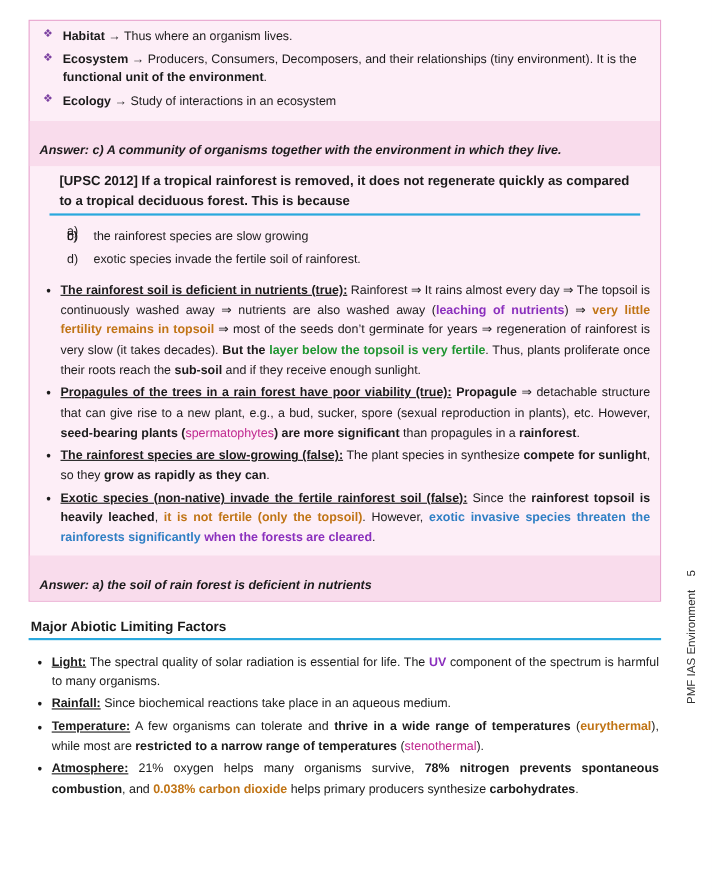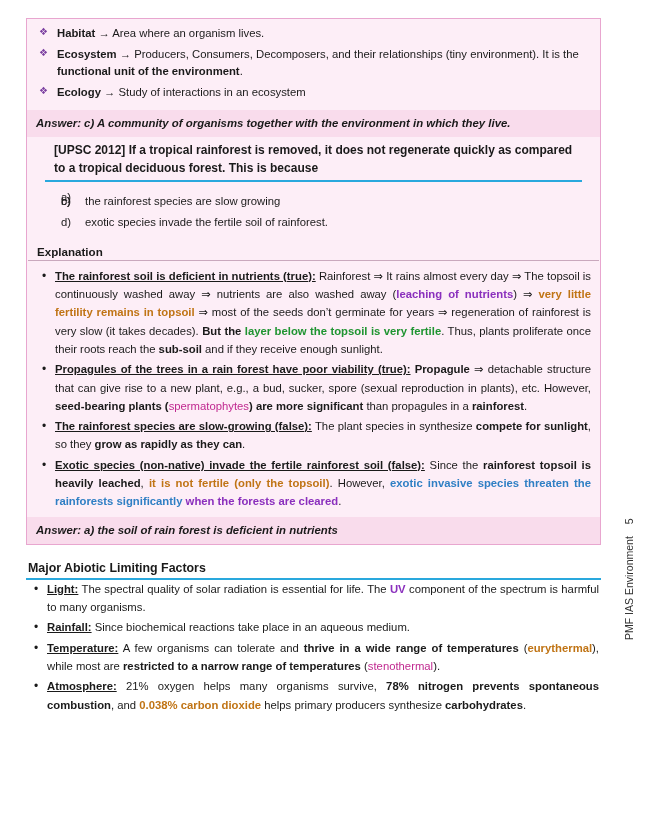--- a/index.html
+++ b/index.html
@@ -70,21 +70,21 @@
     line-height: 1.5;
     color: #1a1a1a;
   }
 
   
   .answer {
     background: #f9dcec;
     font-style: italic;
     font-weight: bold;
     font-size: 11.4px;
-    padding: 5px 9px 5px 9px;
+    padding: 19px 9px 5px 9px;
     line-height: 1.5;
   }
 
   .qstem {
     font-weight: bold;
     font-size: 12px;
     line-height: 1.45;
     padding: 5px 9px 3px 9px;
     border-bottom: 2px solid #29a8dd;
     margin: 0 18px;
@@ -115,21 +115,21 @@
   }
 
   .exp-body { padding: 0 9px 4px 9px; }
 
   
   .sec-head {
     font-weight: bold;
     font-size: 12.4px;
     border-bottom: 2px solid #29a8dd;
     padding: 3px 2px 3px 2px;
-    margin: 13px 0 0 0;
+    margin: 13px 0 11px 0;
   }
 
   .outer-list { padding: 0 2px 0 2px; }
 
   
   b, strong { font-weight: bold; }
   .u { text-decoration: underline; font-weight: bold; }
   .violet { color: #8a2fbd; font-weight: bold; }
   .orange { color: #c07415; font-weight: bold; }
   .green  { color: #1f9431; font-weight: bold; }
@@ -156,21 +156,21 @@
 <div class="page">
 
   <div class="qbox">
 
     <div class="qbox-inner">
       <ul class="dia">
         <li>
           <span class="mk">❖</span>
           <b>Habitat</b>
           <span>→</span>
-          <span>Area where an organism lives.</span>
+          <span>Thus where an organism lives.</span>
         </li>
         <li>
           <span class="mk">❖</span>
           <b>Ecosystem</b>
           <span>→</span>
           <span>Producers, Consumers, Decomposers, and their relationships (tiny environment). It is the </span><b>functional unit of the environment</b><span>.</span>
         </li>
         <li>
           <span class="mk">❖</span>
           <b>Ecology</b>
@@ -194,21 +194,20 @@
       <li>
         <span class="lbl">c)</span>
         <span>the rainforest species are slow growing</span>
       </li>
       <li>
         <span class="lbl">d)</span>
         <span>exotic species invade the fertile soil of rainforest.</span>
       </li>
     </ol>
 
-    <div class="exp-head">Explanation</div>
 
     <div class="exp-body">
       <ul class="dot">
         <li>
           <span class="mk">•</span>
           <span class="u">The rainforest soil is deficient in nutrients (true):</span><span><span> Rainforest ⇒ It rains almost every day ⇒ The topsoil is continuously washed away ⇒ nutrients are also washed away (</span><span class="violet">leaching of nutrients</span><span>) ⇒ </span><span class="orange">very little fertility remains in topsoil</span><span> ⇒ most of the seeds don’t germinate for years ⇒ regeneration of rainforest is very slow (it takes decades). </span><b>But the </b><span class="green">layer below the topsoil is very fertile</span><span>. Thus, plants proliferate once their roots reach the </span><b>sub-soil</b><span> and if they receive enough sunlight.</span></span>
         </li>
         <li>
           <span class="mk">•</span>
           <span class="u">Propagules of the trees in a rain forest have poor viability (true):</span><span><b> Propagule</b><span> ⇒ detachable structure that can give rise to a new plant, e.g., a bud, sucker, spore (sexual reproduction in plants), etc. However, </span><b>seed-bearing plants (</b><span class="magenta">spermatophytes</span><b>) are more significant</b><span> than propagules in a </span><b>rainforest</b><span>.</span></span>

